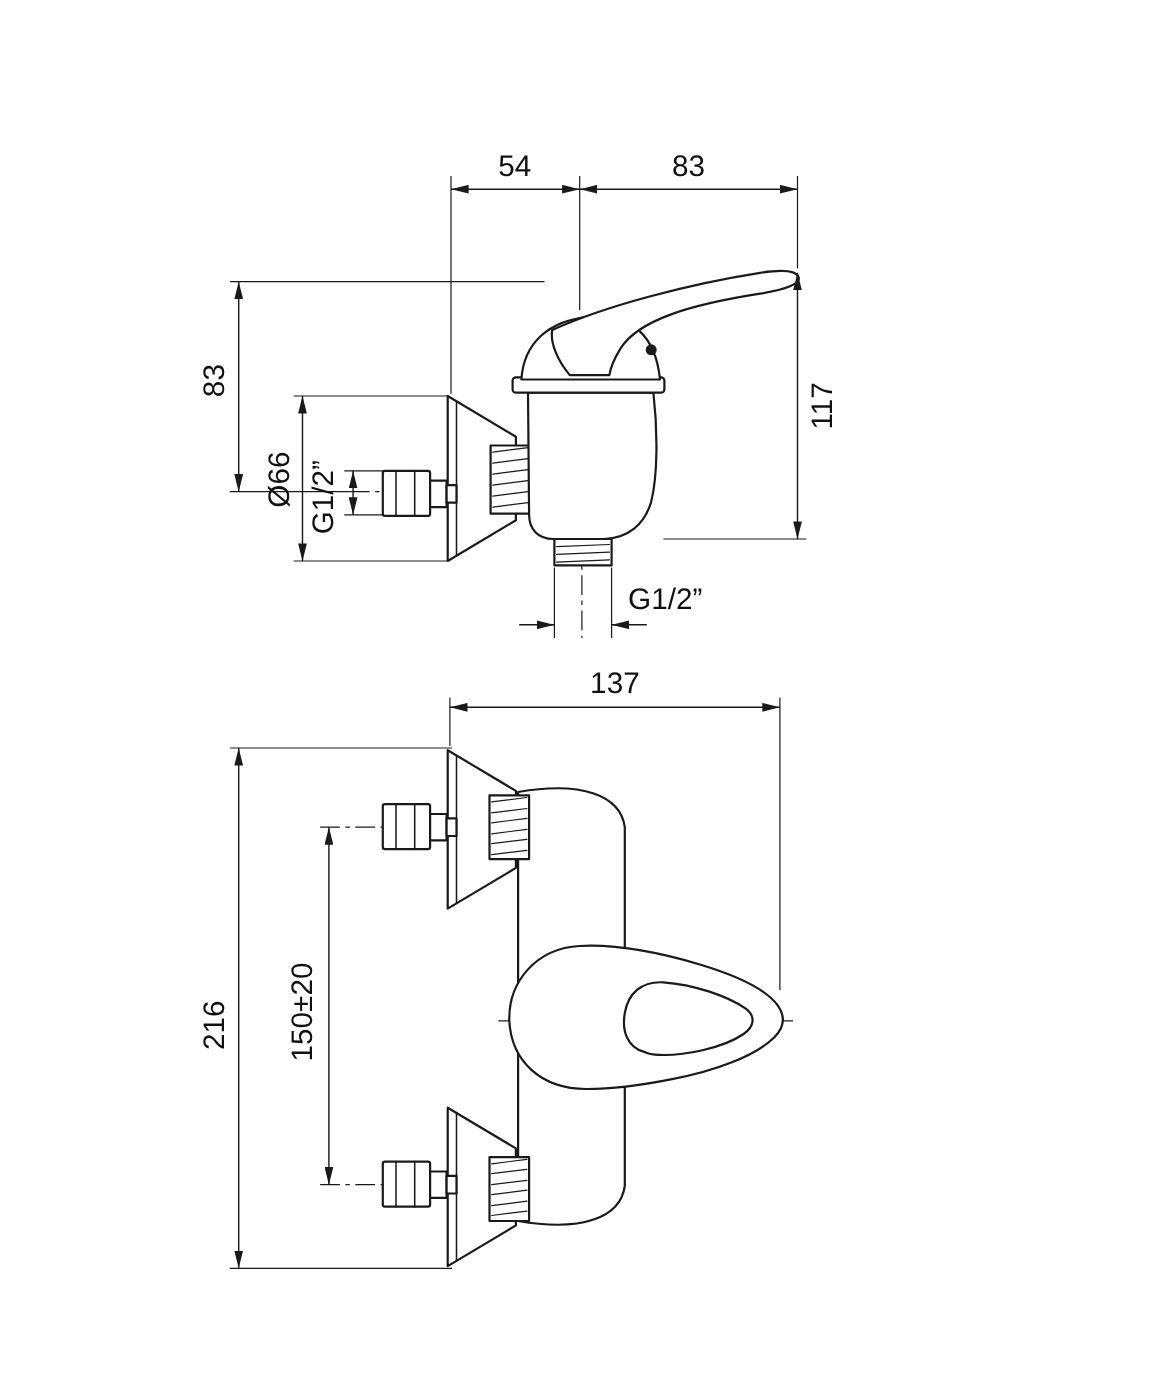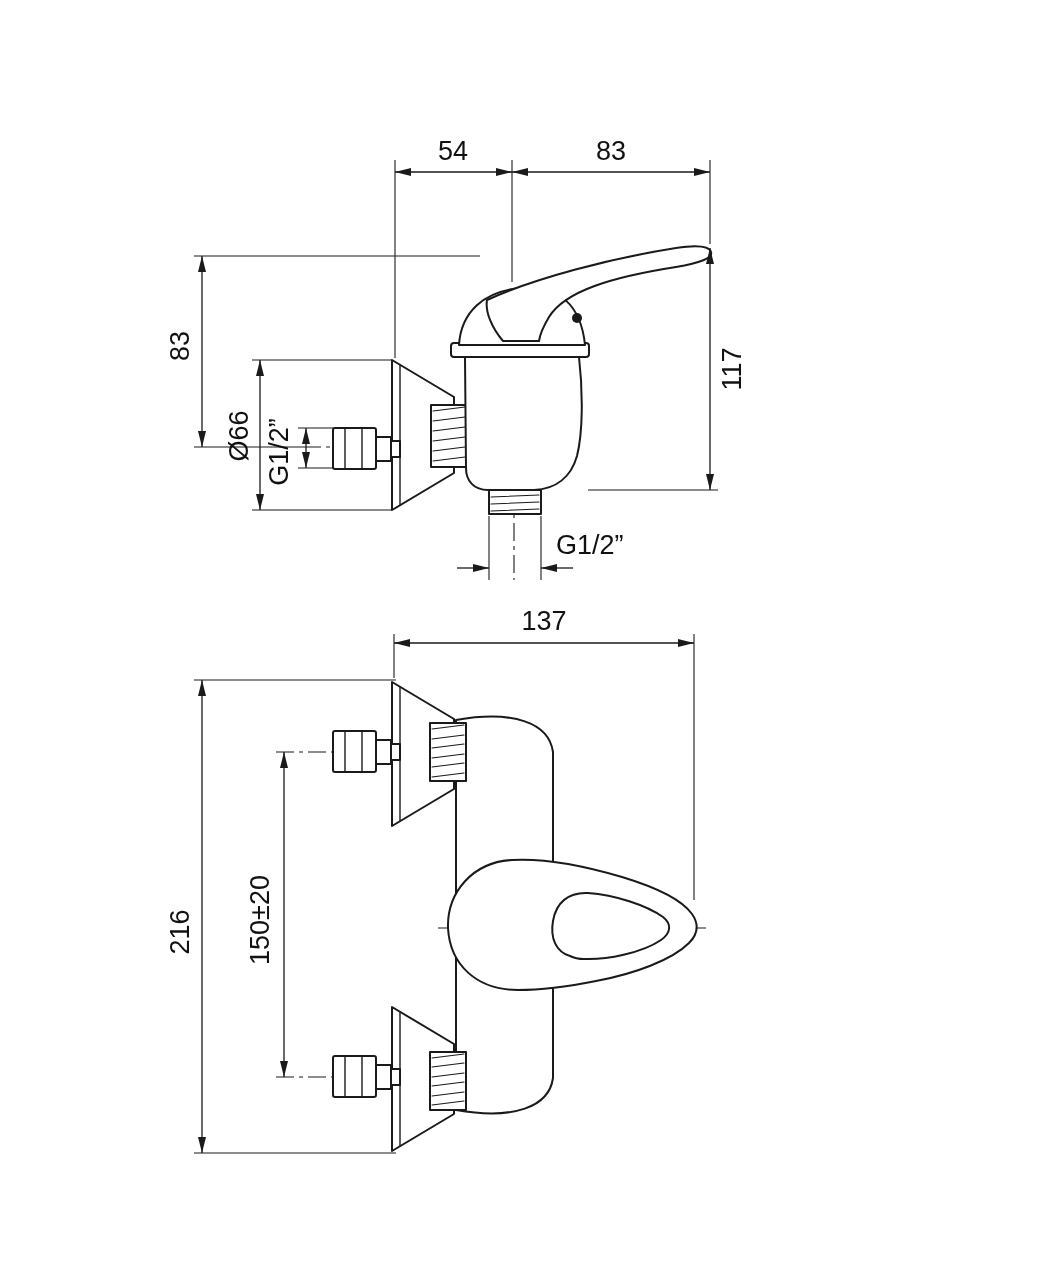--- a/index.html
+++ b/index.html
@@ -6,20 +6,21 @@
     margin: 0;
     padding: 0;
     background: #ffffff;
   }
   #stage {
     position: relative;
     width: 1011px;
     height: 1261px;
     background: #ffffff;
     overflow: hidden;
+    padding-left: 15px;
   }
   svg { display: block; }
 
   .outline {
     fill: #ffffff;
     stroke: #1a1a1a;
     stroke-width: 2;
     stroke-linejoin: round;
     stroke-linecap: round;
   }

